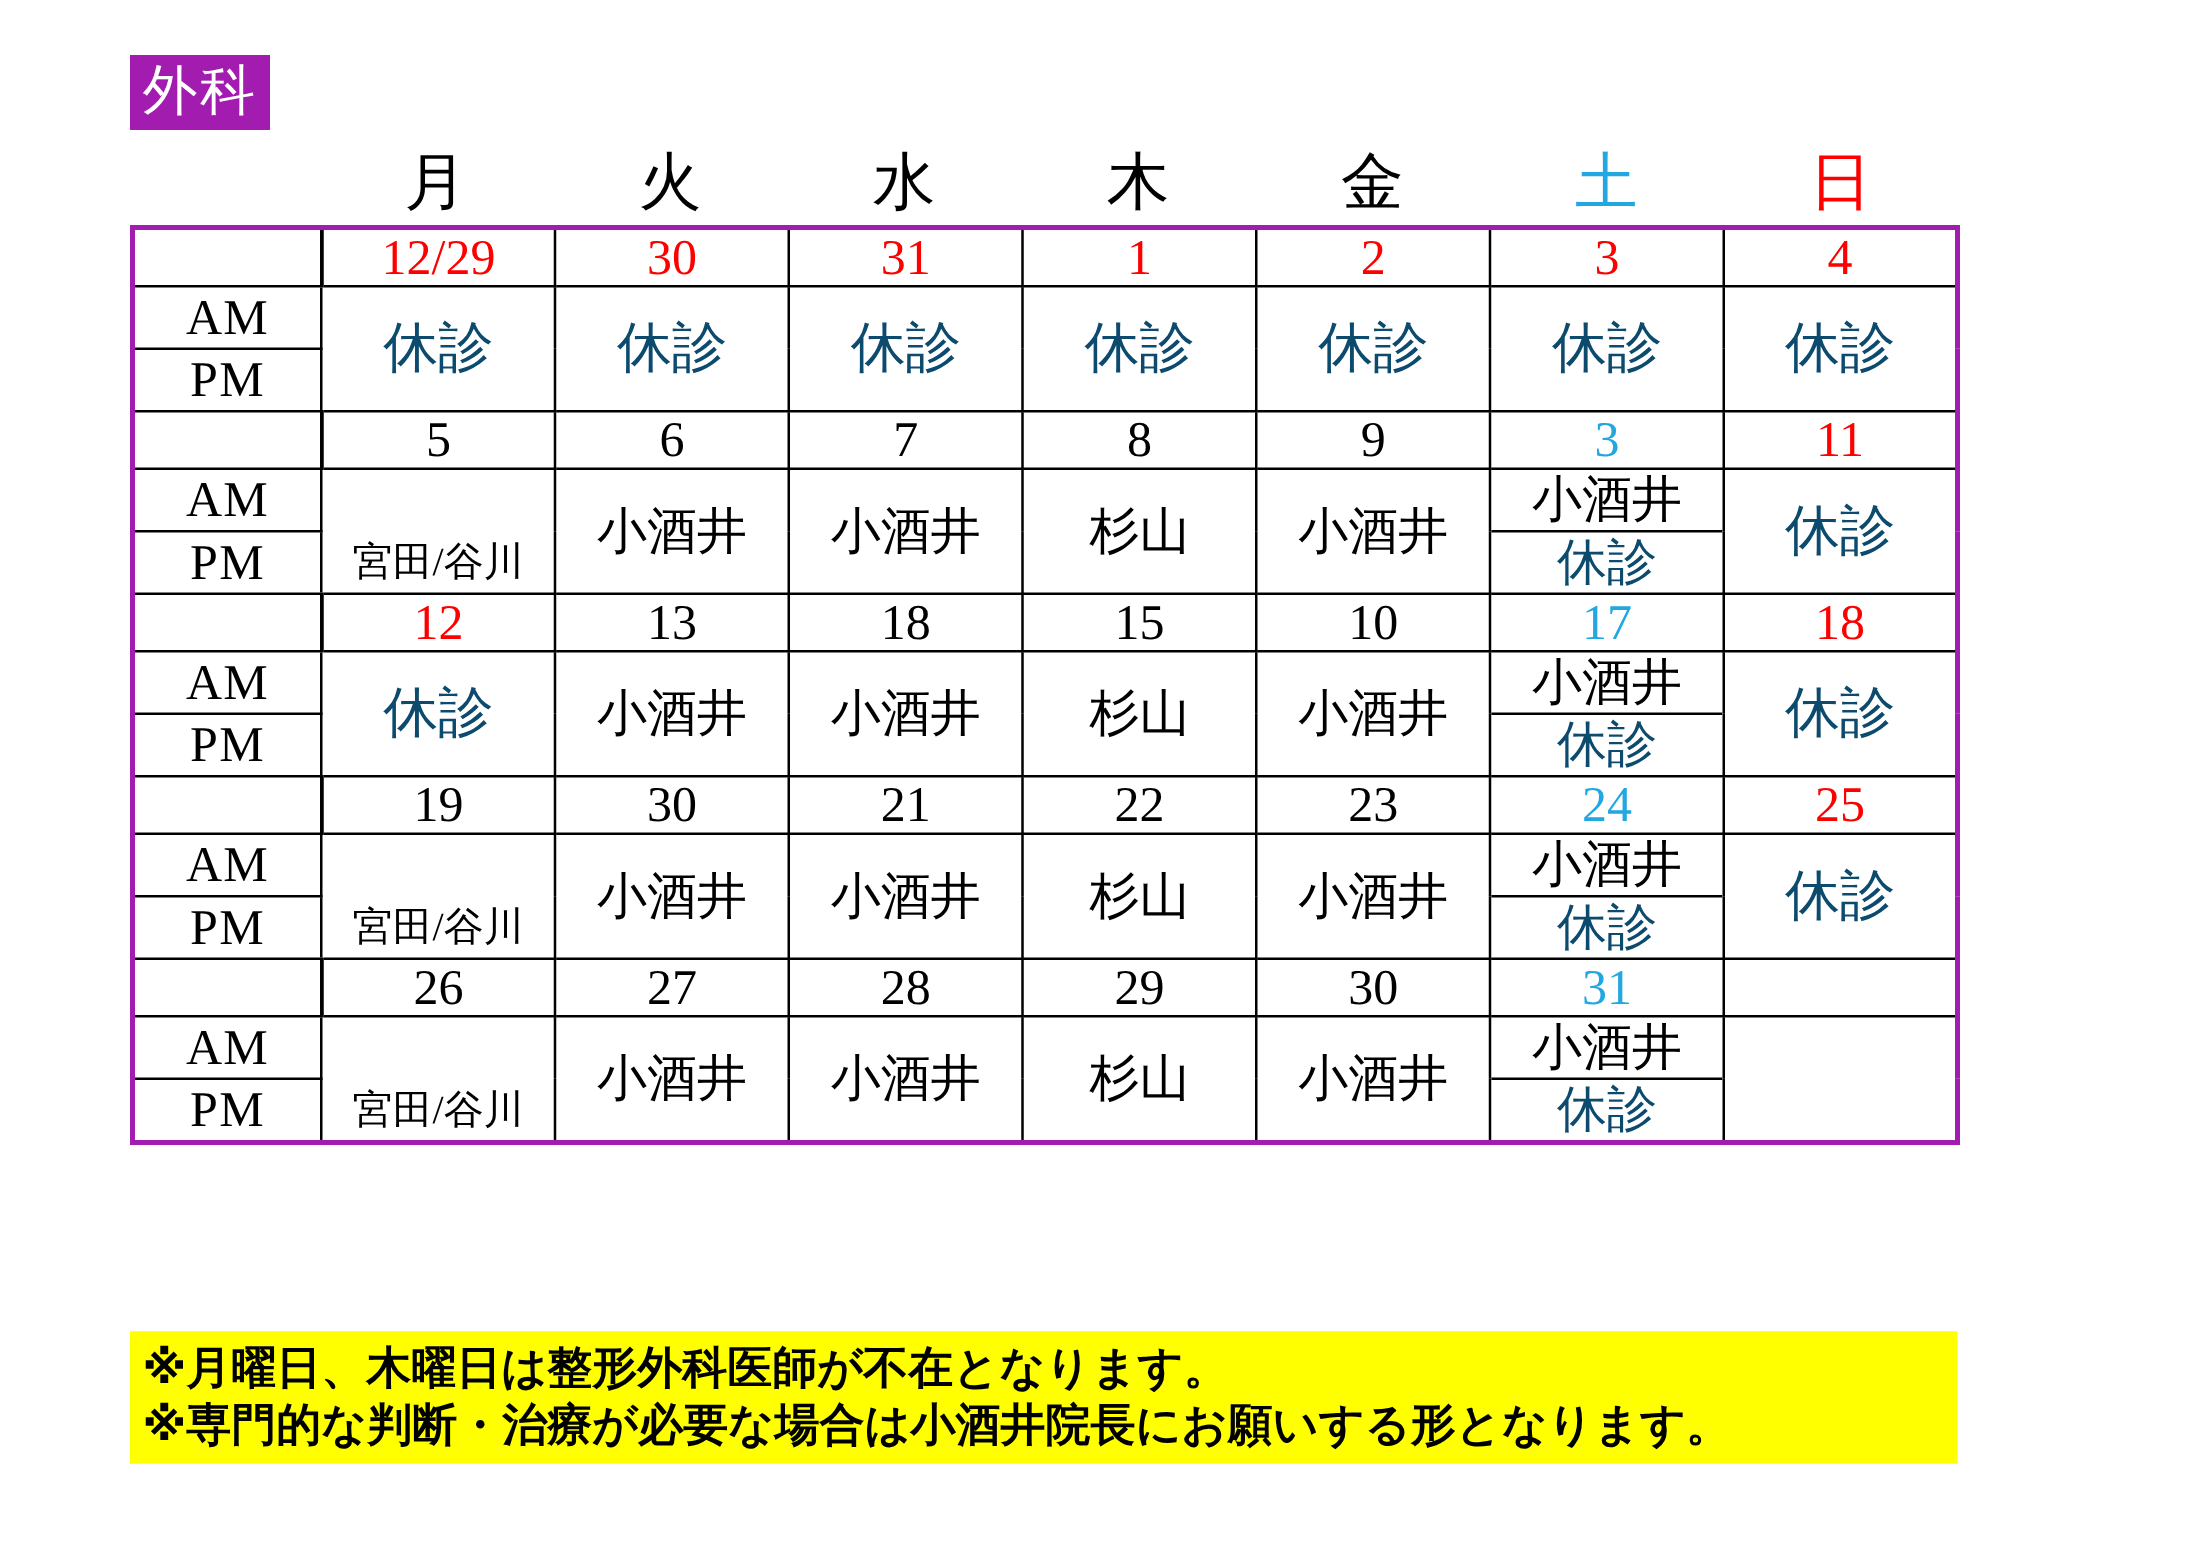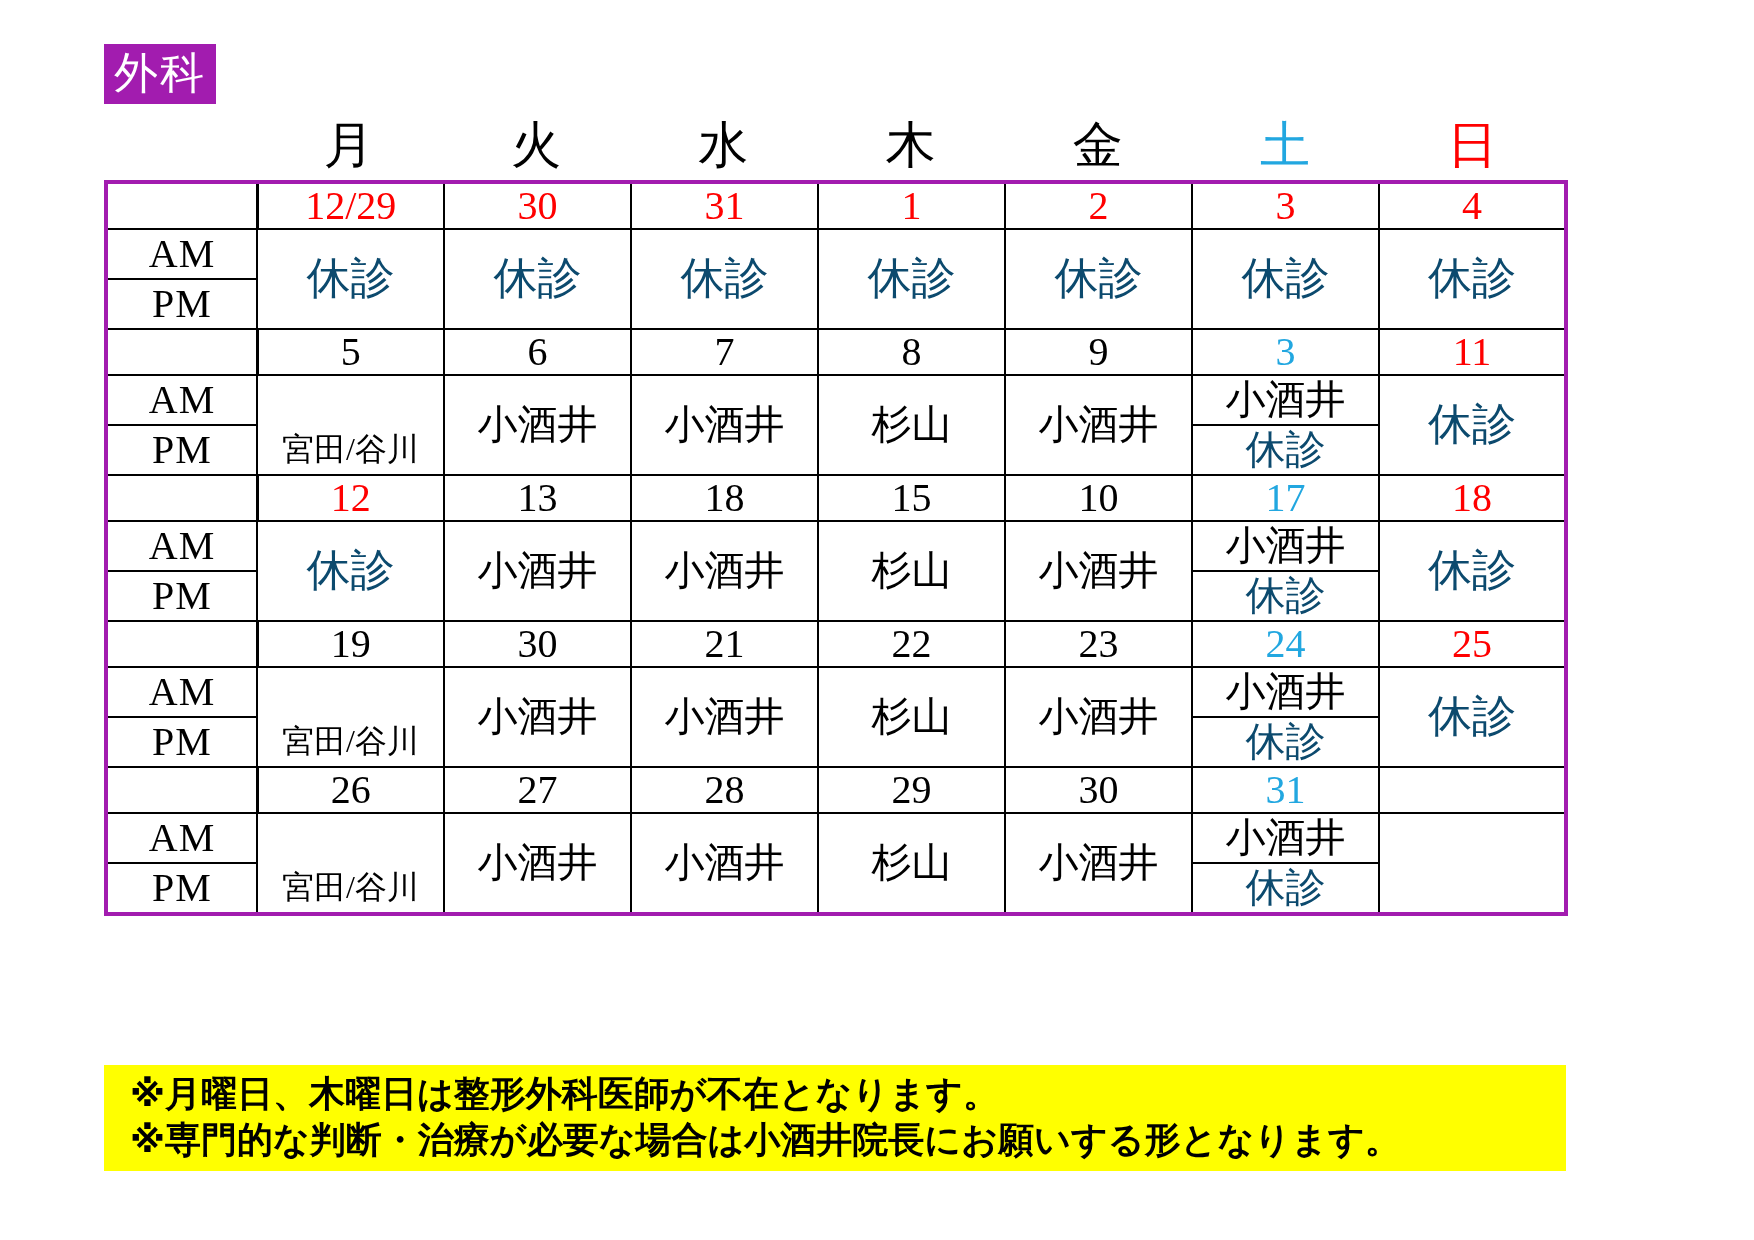--- a/index.html
+++ b/index.html
@@ -129,21 +129,21 @@
 
   .cell-text { display: block; }
 
   
   .notes {
     position: absolute;
     left: 104px;
     top: 1065px;
     width: 1462px;
     background: #ffff00;
-    padding: 6px 10px 8px 26px;
+    padding: 6px 10px 8px 10px;
     box-sizing: border-box;
   }
   .notes div {
     font-size: 36px;
     line-height: 1.28;
     font-weight: bold;
     font-family: "Liberation Sans", "DejaVu Sans", sans-serif;
     white-space: nowrap;
   }
 </style>

